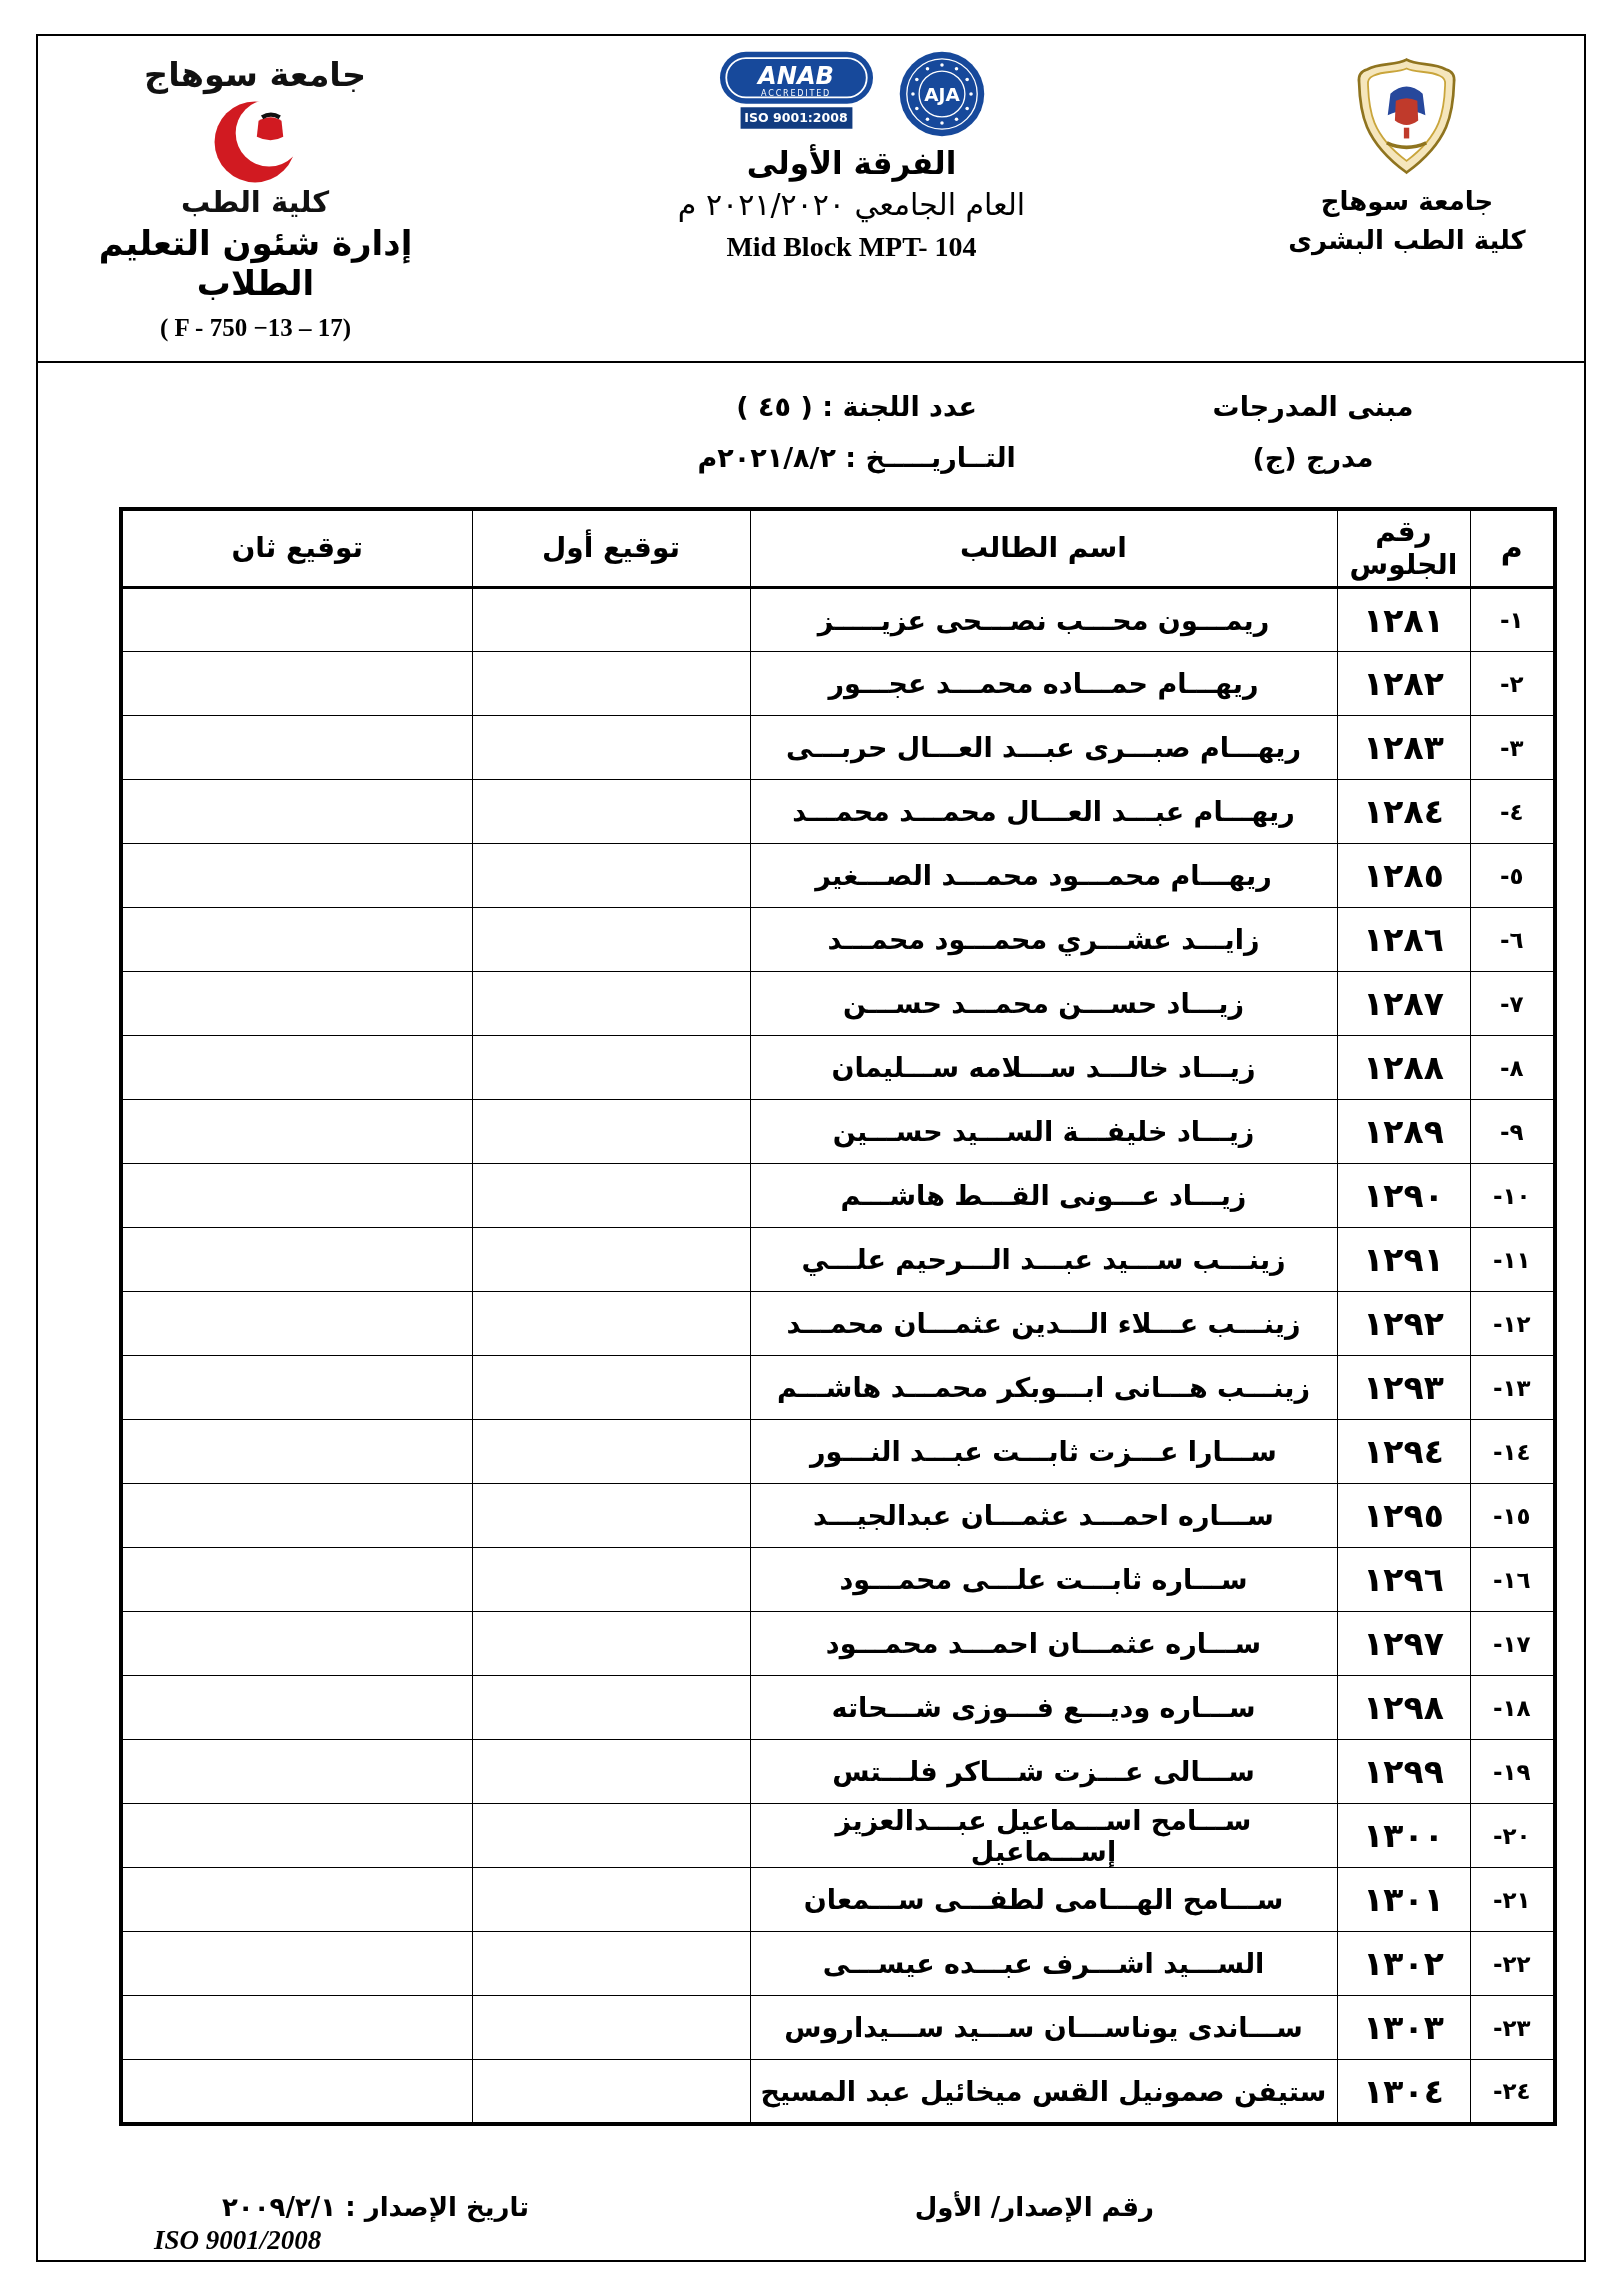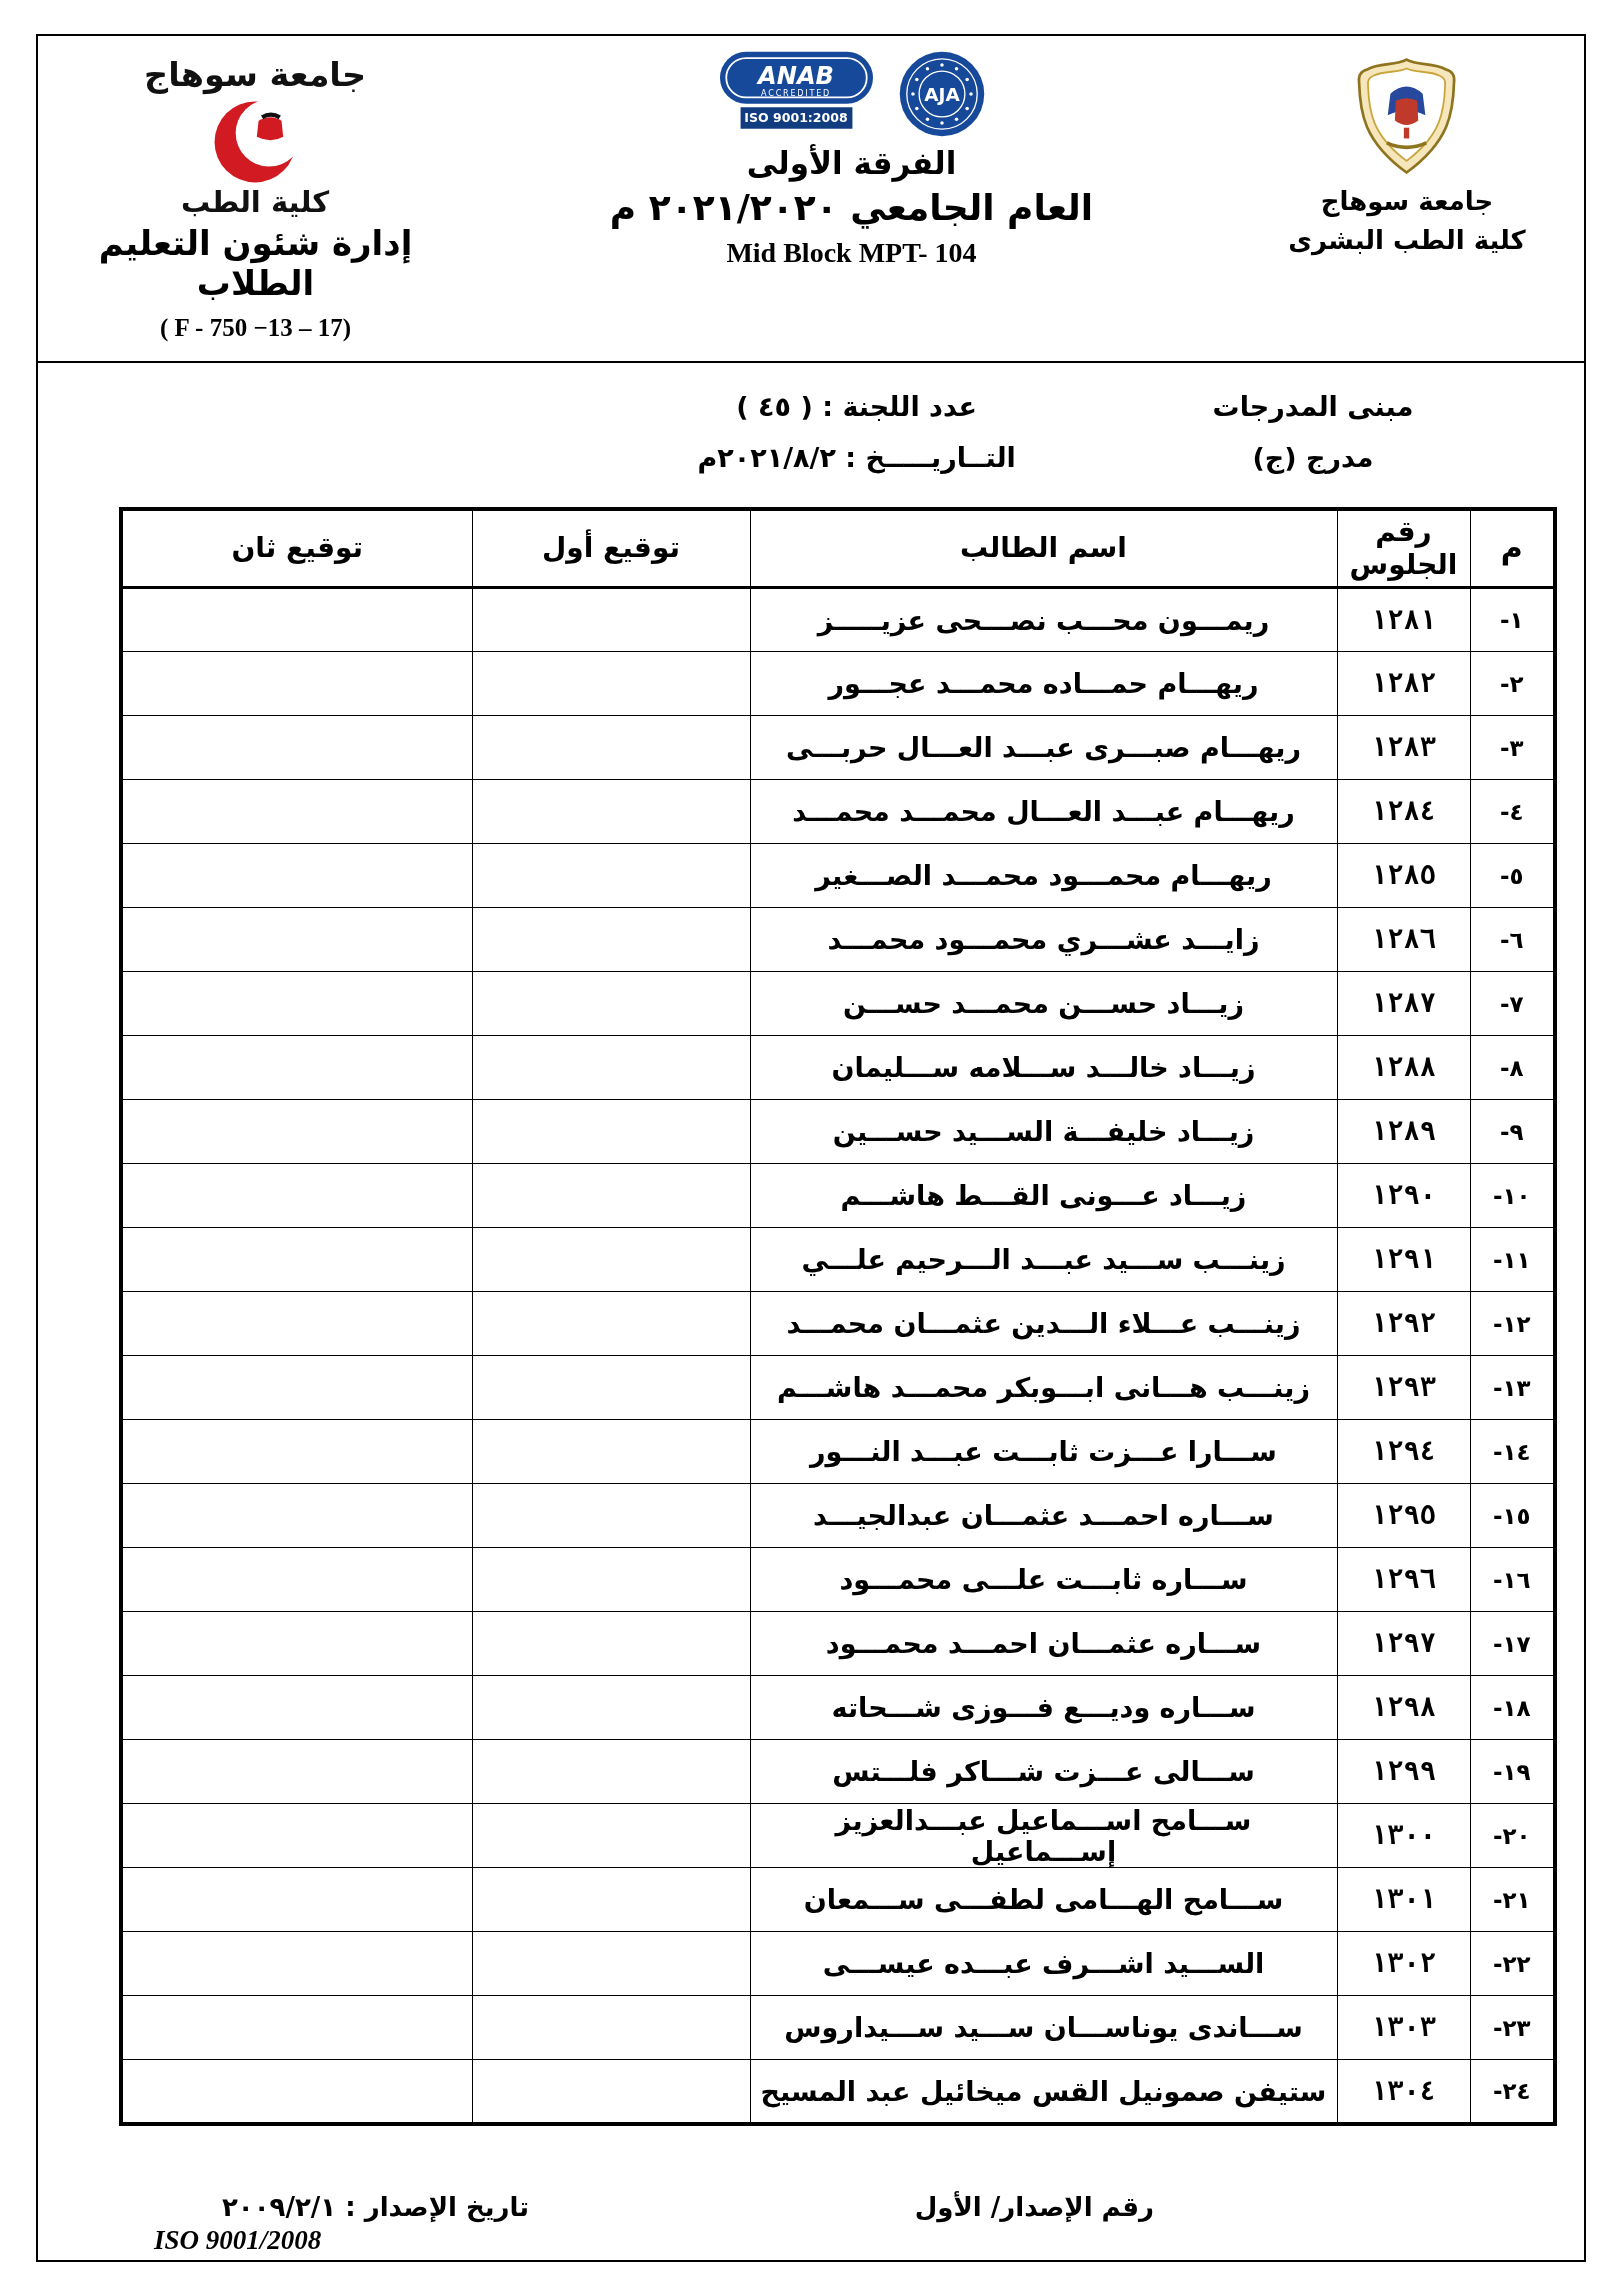--- a/index.html
+++ b/index.html
@@ -26,21 +26,21 @@
     align-items: flex-start;
     padding: 14.3px 16px 3.6px;
     height: 327px;
     border-bottom: 2.7px solid #000;
   }
   .uni-block { width: 322px; text-align: center; padding-top: 5.4px; }
   .uni-name { font-size: 26px; font-weight: bold; line-height: 1.3; margin-top: 5.4px; }
   .center-block { flex: 1; text-align: center; }
   .logo-row { display: flex; direction: ltr; justify-content: center; align-items: flex-start; gap: 23px; text-align: center; }
   .center-line1 { font-size: 31px; font-weight: bold; margin-top: 7.2px; }
-  .center-line2 { font-size: 36px; font-weight: bold; margin-top: 5.4px; }
+  .center-line2 { font-size: 30px; font-weight: normal; margin-top: 5.4px; }
   .center-line3 { font-size: 28px; font-weight: bold; margin-top: 9px; font-family: "Liberation Serif", serif; }
   .dept-block { width: 403px; text-align: center; }
   .dept-name { font-size: 34px; font-weight: bold; margin-top: 1.8px; }
   .form-code { font-size: 25px; font-weight: bold; margin-top: 10.7px; font-family: "Liberation Serif", serif; }
 
   
   .info-row { display: flex; padding: 18px 12.5px 12.5px; font-size: 27px; font-weight: bold; }
   .info-col { line-height: 1.9; }
   .info-col.right  { width: 40%; text-align: right; padding-left: 9px; }
   .info-col.center { width: 34%; text-align: center; }
@@ -61,21 +61,21 @@
     line-height: 1.15; padding: 0 7.2px;
     border-bottom: 3.6px solid #000;
   }
   .roster td { height: 64px; }
   th.col-num  { width: 85px;  font-size: 30px; }
   th.col-seat { width: 133px; }
   th.col-name { width: 587px; }
   th.col-sig1 { width: 278px; }
   th.col-sig2 { width: 351px; }
   td.col-name { font-size: 27px; font-weight: bold; padding: 0 9px; }
-  td.col-seat { font-size: 27px; font-weight: bold; letter-spacing: 7.2px; font-family: Liberation Mono, monospace; }
+  td.col-seat { font-size: 33px; font-weight: bold; letter-spacing: 7.2px; }
   td.col-num  { font-size: 23px; font-weight: bold; }
 
   
   .footer { position: absolute; bottom: 3.6px; right: 0; left: 0; font-weight: bold; }
   .footer-row {
     display: flex; justify-content: space-between;
     padding: 0 430px 0 184px;
     font-size: 26px;
   }
   .iso-line {

